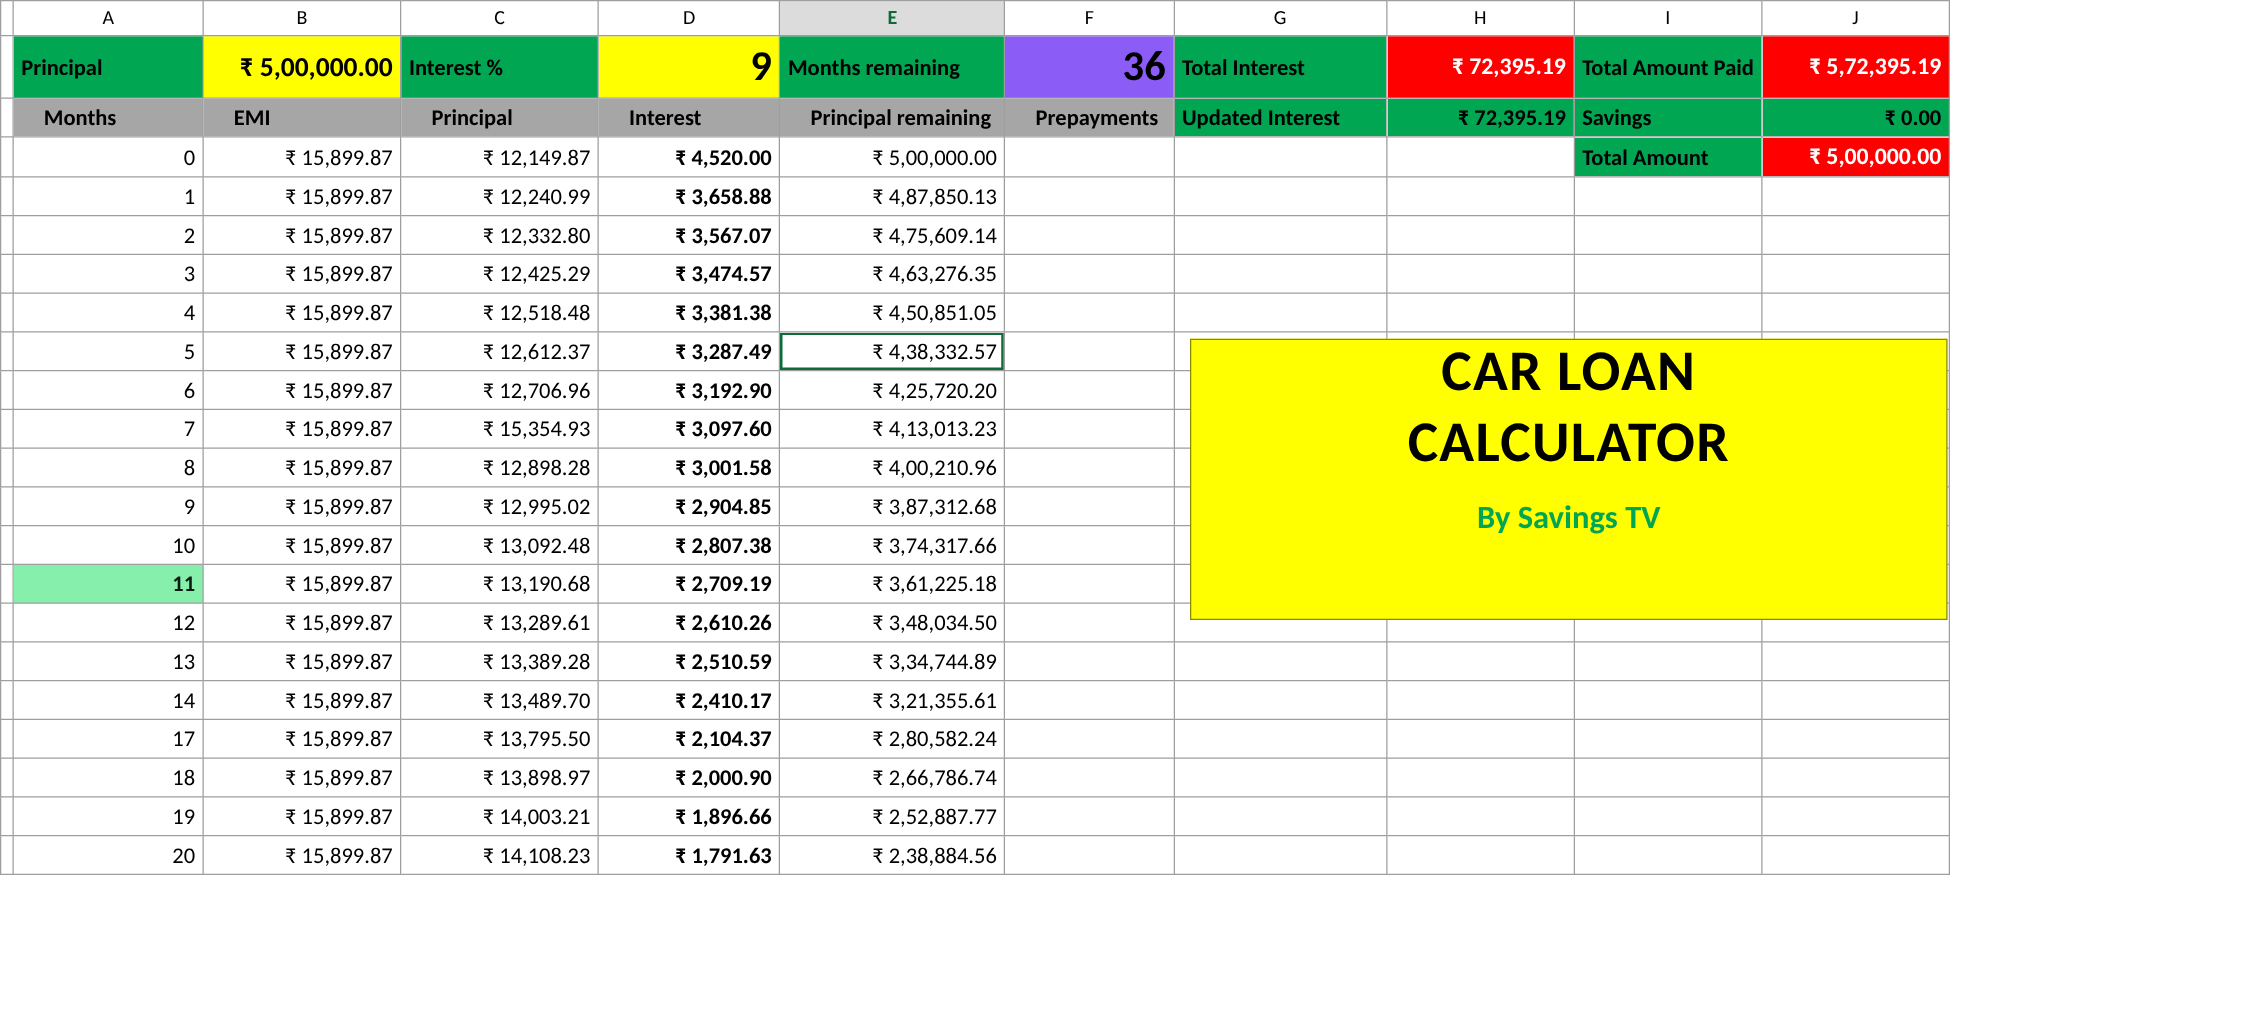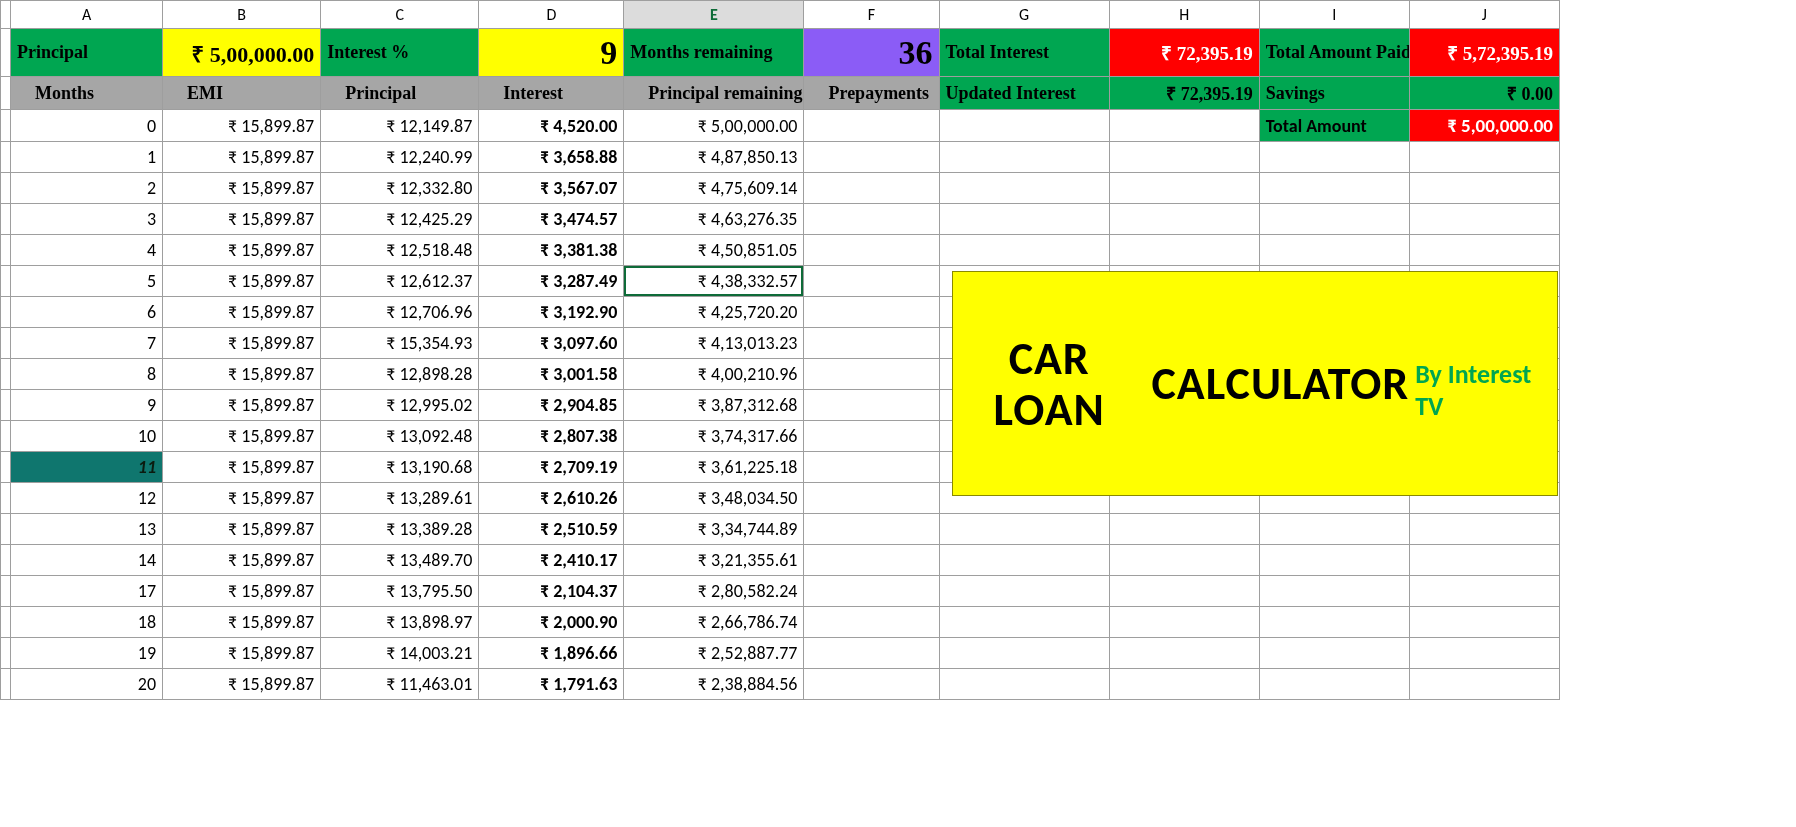--- a/index.html
+++ b/index.html
@@ -61,35 +61,35 @@
   .val-yellow {
     background: #ffff00; color:#000; font-weight: bold; text-align: right;
     font-size: 22px;
   }
   .val-yellow-big { font-size: 34px; }
   .val-red-white { background: #ff0000; color:#fff; font-weight: bold; text-align: right; font-size: 19px;}
   .hdr-grey { background: #a6a6a6; font-weight: bold; color:#000;padding-left:24px; }
   .right { text-align: right; }
   .bold { font-weight: bold; }
 
-  .row1, .row2 { height: 48px; font-family: Liberation Serif, serif; }
+  .row1, .row2 { height: 48px; }
   .month-col { text-align: right; }
   .sel-E { box-shadow: inset 0 0 0 2px #0e6b38; }
-  .green-cell-A { background: #0f766e; color:#0b1b0f; font-weight: bold; text-align:right;font-style:italic; }
+  .green-cell-A { background: #86efac; color:#0b1b0f; font-weight: bold; text-align:right; }
 
   .banner-box {
     position: absolute;
     left: 952px;
     top: 271px;
     width: 606px;
     height: 225px;
     background: #ffff00;
     border: 1px solid #8a8a00;
     display: flex;
-    flex-direction: row;
+    flex-direction: column;
     align-items: center;
     gap: 6px;
   }
   .banner-title {
     font-size: 46px;
     font-weight: 900;
     letter-spacing: 1px;
     text-align: center;
     line-height: 1.1;
   }
@@ -395,31 +395,31 @@
           <td></td>
           <td></td>
           <td></td>
           <td></td>
           <td></td>
         </tr>
         <tr>
           <td class="row-head"></td>
           <td class="month-col">20</td>
           <td class="right">₹ 15,899.87</td>
-          <td class="right">₹ 11,463.01</td>
+          <td class="right">₹ 14,108.23</td>
           <td class="right bold">₹ 1,791.63</td>
           <td class="right">₹ 2,38,884.56</td>
           <td></td>
           <td></td>
           <td></td>
           <td></td>
           <td></td>
         </tr>
       </tbody>
 
 </table>
 
 <div class="banner-box">
   <div class="banner-title">CAR LOAN</div>
   <div class="banner-title">CALCULATOR</div>
-  <div class="banner-sub">By Interest TV</div>
+  <div class="banner-sub">By Savings TV</div>
 </div>
 </div>
 
 </body></html>

